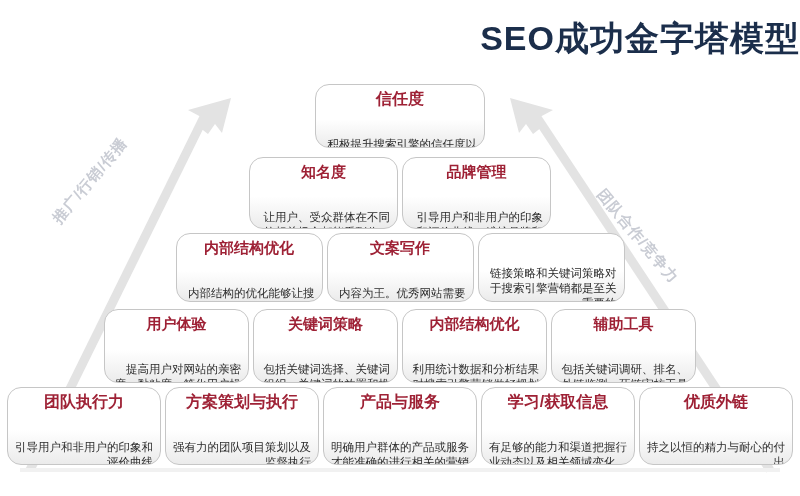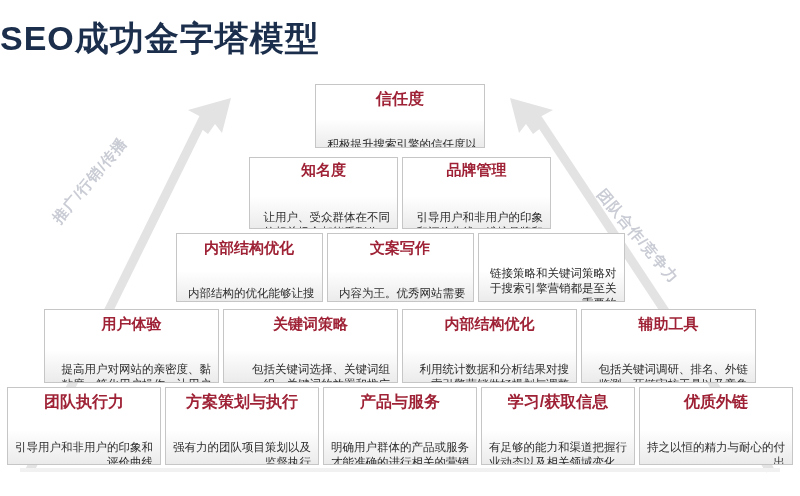--- a/index.html
+++ b/index.html
@@ -17,21 +17,21 @@
     position: relative;
     width: 800px;
     height: 496px;
     background: #ffffff;
   }
   #page-title {
     position: absolute;
     left: 0;
     top: 18px;
     width: 800px;
-    text-align: left;
+    text-align: right;
     font-size: 34px;
     font-weight: bold;
     color: #1b2e4b;
     letter-spacing: 1px;
     line-height: 40px;
   }
   
   #arrows {
     position: absolute;
     left: 0;
@@ -64,21 +64,21 @@
     position: absolute;
     display: flex;
     flex-direction: row;
     justify-content: center;
     gap: 4px;
   }
   .box {
     box-sizing: border-box;
     background: linear-gradient(to bottom, #ffffff 0%, #ffffff 55%, #f4f4f4 80%, #ebebeb 100%);
     border: 1px solid #c6c6c6;
-    border-radius: 0;
+    border-radius: 14px;
     padding: 4px 7px 4px 7px;
     overflow: hidden;
     box-shadow: 0 0 0 0 rgba(0,0,0,0);
   }
   .box-title {
     display: block;
     text-align: center;
     color: #9e2135;
     font-weight: bold;
     font-size: 15px;
@@ -92,28 +92,28 @@
     font-size: 11.5px;
     line-height: 15px;
     text-align: right;
     margin-top: 28px;
   }
   
   #row-1 { left: 0; top: 84px; width: 800px; }
   #row-1 .box { width: 170px; height: 64px; }
   #row-1 .box-title { font-size: 16px; }
 
-  #row-2 { left: 0; top: 157px; width: 800px; font-family: Liberation Mono, monospace; }
+  #row-2 { left: 0; top: 157px; width: 800px; }
   #row-2 .box { width: 149px; height: 72px; }
 
   #row-3 { left: 0; top: 233px; width: 800px; }
   #row-3 .box { width: 147px; height: 69px; }
 
   #row-4 { left: 0; top: 309px; width: 800px; }
-  #row-4 .box { width: 175px; height: 74px; }
+  #row-4 .box { width: 145px; height: 74px; }
 
   #row-5 { left: 0; top: 387px; width: 800px; }
   #row-5 .box { width: 154px; height: 78px; }
   #row-5 .box-title { font-size: 16px; }
 </style>
 </head>
 <body>
 
 <div id="canvas">
 

